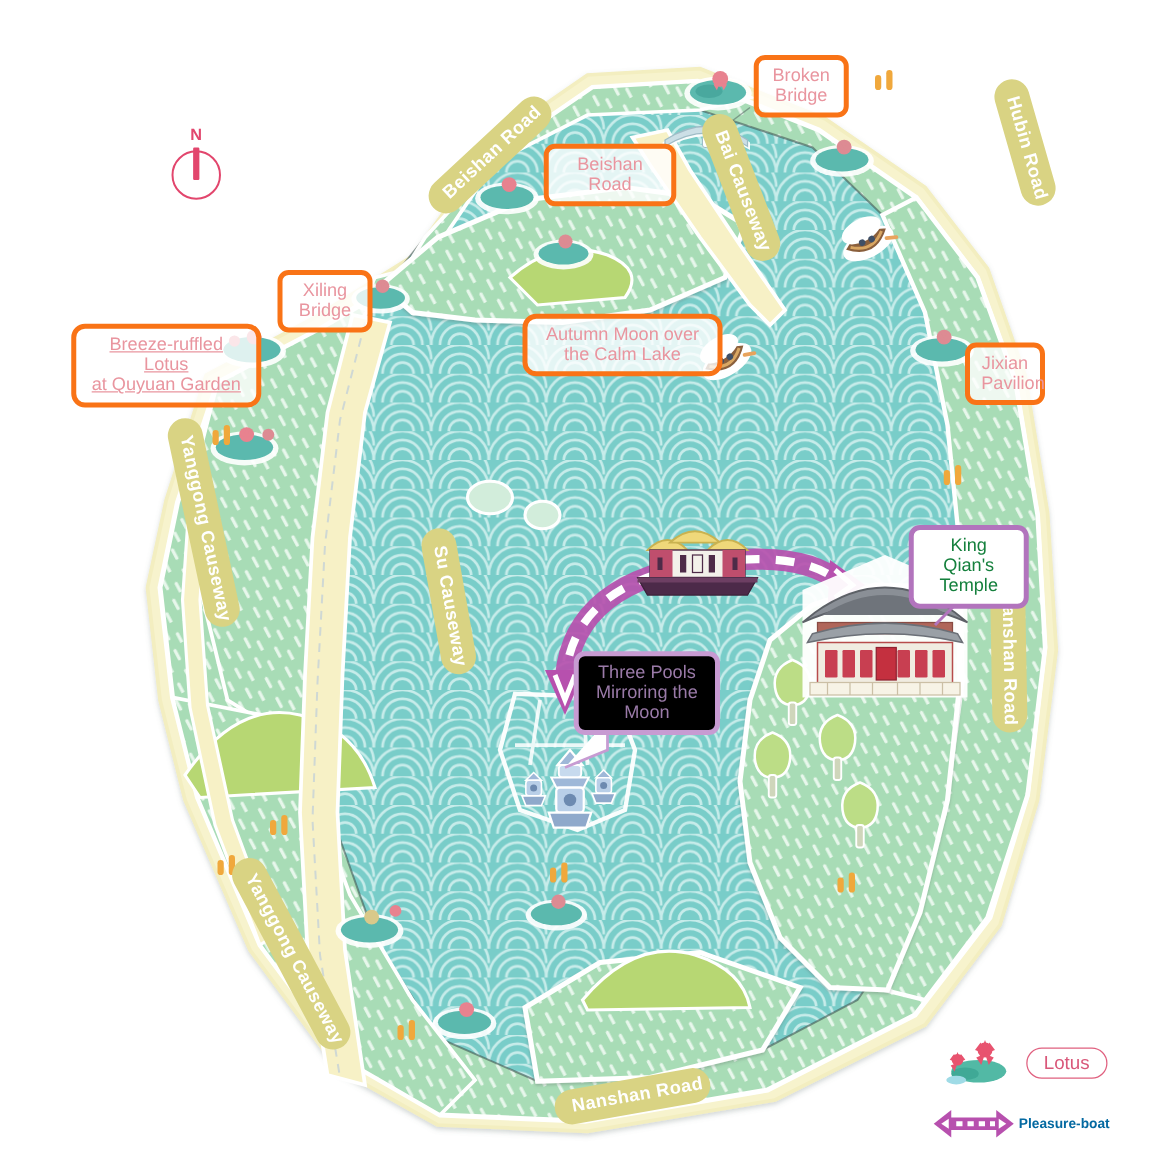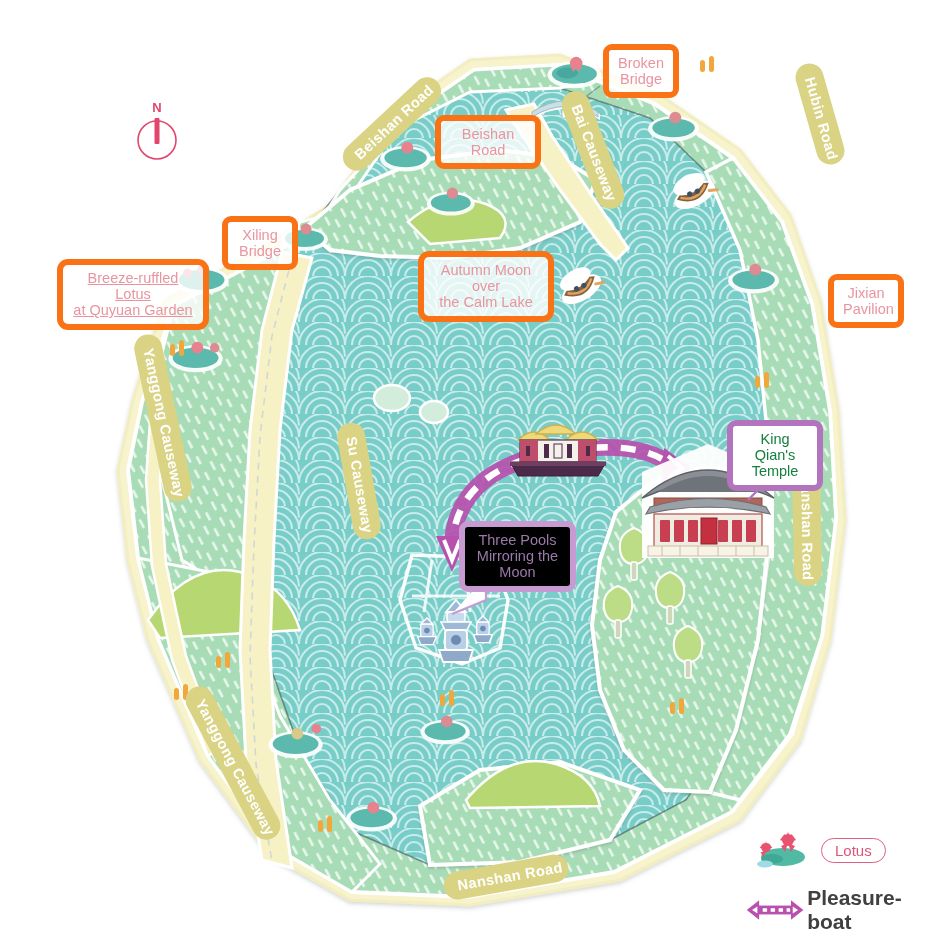--- a/index.html
+++ b/index.html
@@ -26,21 +26,21 @@
     position:absolute;left:0;right:0;top:0;text-align:center;
     font-size:13px;font-weight:bold;color:#e2466d;
   }
 
   
   svg.mapsvg{position:absolute;left:0;top:0;width:940px;height:940px;}
 
   
   .chip{
     position:absolute;box-sizing:border-box;
-    border-radius:9px;border:6px solid #f97316;
+    border-radius:9px;border:4px solid #f97316;
     background:rgba(255,255,255,.80);
     color:#e9959f;
     font-size:14.5px;line-height:1.12;
     text-align:center;
     padding:5px 9px;
     white-space:pre-line;
     font-family:"Liberation Sans","DejaVu Sans",sans-serif;
   }
   .chip.purple{border-color:#b274bd;color:#15803d;background:#ffffff;}
   .chip.big{border-radius:11px;}
@@ -63,21 +63,21 @@
   }
 
   
   .legend{position:absolute;left:745px;top:828px;width:185px;height:100px;}
   .legend-row{position:absolute;display:flex;align-items:center;}
   .legend-pill{
     border:1.8px solid #e0607f;border-radius:13px;
     color:#d9587a;font-size:15px;padding:3px 13px;background:#fff;
     font-family:Liberation Sans, sans-serif;
   }
-  .legend-text{color:#404040;font-size:21px;font-weight:bold;margin-left:2px;
+  .legend-text{color:#0369a1;font-size:11px;font-weight:bold;margin-left:2px;
     font-family:"Liberation Sans","DejaVu Sans",sans-serif;}
 </style>
 </head>
 <body>
 
 <div id="map-root">
 
 
   <div class="compass">
     <div class="n-letter">N</div>
@@ -486,23 +486,23 @@
   <div class="road" style="left:148px;top:749px;width:170px;transform:rotate(62deg);">Yanggong Causeway</div>
   <div class="road" style="left:443px;top:863px;width:126px;transform:rotate(-10deg);">Nanshan Road</div>
 
   <div class="chip" style="left:603px;top:44px;width:76px;">Broken
 Bridge</div>
   <div class="chip" style="left:435px;top:115px;width:106px;">Beishan Road</div>
   <div class="chip" style="left:222px;top:216px;width:76px;">Xiling
 Bridge</div>
   <div class="chip big" style="left:57px;top:259px;width:152px;text-decoration:underline;">Breeze-ruffled Lotus
 at Quyuan Garden</div>
-  <div class="chip big" style="left:418px;top:251px;width:136px;">Autumn Moon over
+  <div class="chip big" style="left:418px;top:251px;width:160px;">Autumn Moon over
 the Calm Lake</div>
-  <div class="chip" style="left:828px;top:274px;width:76px;">Jixian
+  <div class="chip" style="left:772px;top:274px;width:64px;">Jixian
 Pavilion</div>
   <div class="chip purple" style="left:727px;top:420px;width:96px;">King Qian's
 Temple</div>
   <div class="chip" style="left:459px;top:521px;width:117px;background:#000000;border-color:#c79bd2;color:#9a7aa8;">Three Pools
 Mirroring the
 Moon</div>
 
   <div class="legend">
 
     <div class="legend-row" style="left:10px;top:0px;">

